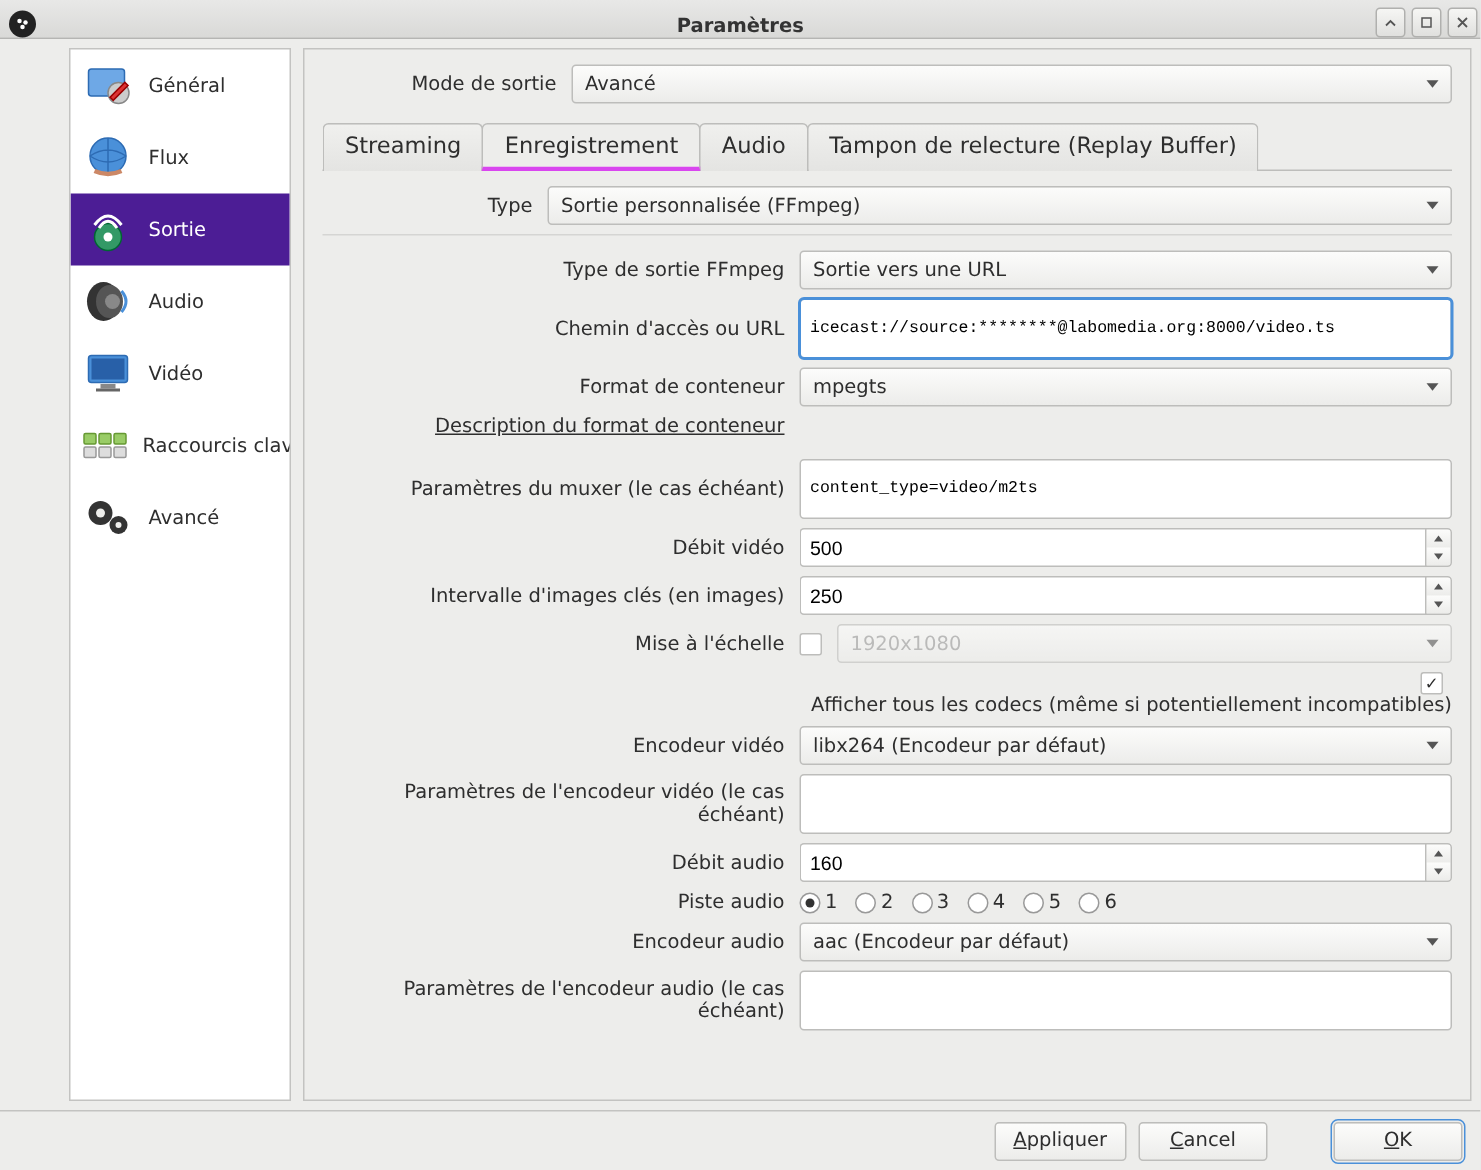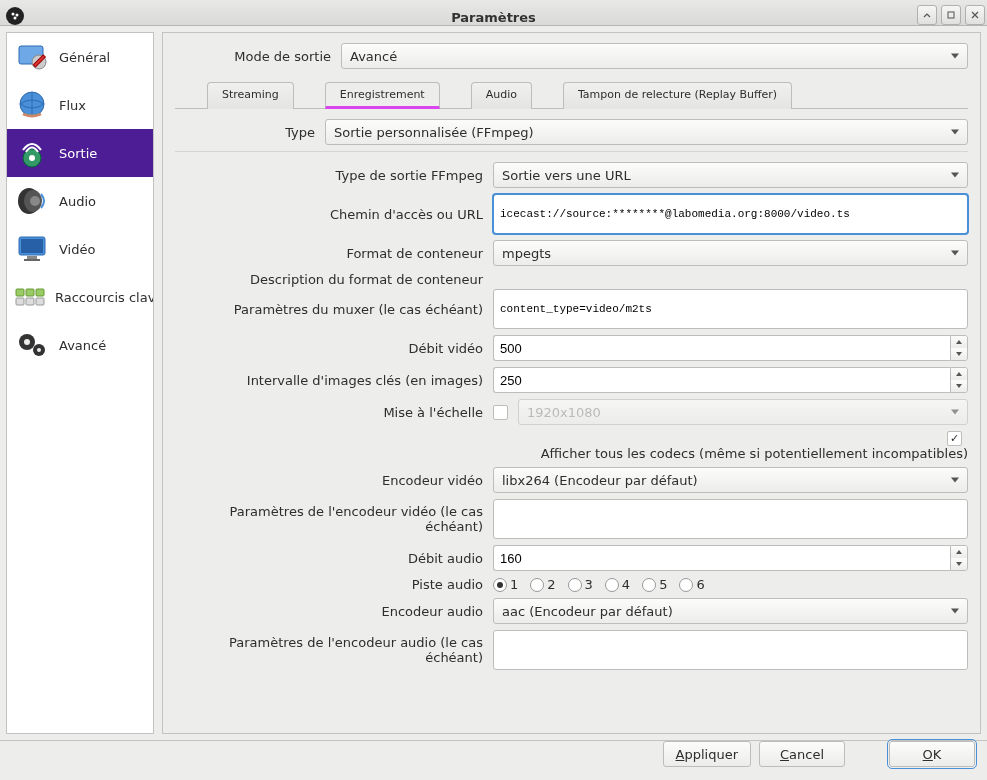--- a/index.html
+++ b/index.html
@@ -4,38 +4,38 @@
 <style>
 * { box-sizing: border-box; margin: 0; padding: 0; }
 html, body { width: 987px; height: 780px; font-family: "DejaVu Sans", "Liberation Sans", sans-serif; font-size: 13px; color: #2e2e2e; background: #e8e8e7; overflow: hidden; }
 
 .titlebar { height: 26px; background: linear-gradient(#e8e8e7,#d9d9d7); border-bottom: 1px solid #b5b5b3; display: flex; align-items: flex-end; position: relative; }
 .titlebar .app-icon { width: 18px; height: 18px; margin-left: 6px; border-radius: 50%; background: #222; display:flex;align-items:center;justify-content:center; }
 .titlebar .title { position:absolute; left:0; right:0; text-align:center; font-weight:bold; font-size:13px; color:#333; pointer-events:none; }
 .titlebar .win-controls { margin-left:auto; display:flex; }
 .win-btn { width:20px; height:20px; margin:0 2px; border:1px solid #b0b0ae; border-radius:3px; background:linear-gradient(#f6f6f4,#e0e0de); display:flex;align-items:center;justify-content:center; font-size:11px; color:#555; cursor:pointer; }
 
-.window-body { display:flex; height: 714px; background:#ededeb; }
+.window-body { display:flex; height: 714px; background:#ededeb;padding-left:40px; }
 .sidebar { width:148px; background:#fff; border:1px solid #c3c3c1; margin:6px 0 6px 6px; overflow-y:auto; overflow-x:hidden; }
 .sidebar-scroll-wrap { width:148px; height:100%; position:relative; }
 .sidebar-item { display:flex; align-items:center; height:48px; padding-left:6px; gap:8px; cursor:pointer; white-space:nowrap; }
 .sidebar-item.selected { background:#4c1d95; color:#fff; }
 .side-icon { width:38px; height:38px; display:flex;align-items:center;justify-content:center; }
 
 .main { flex:1; background:#ededeb; border:1px solid #c3c3c1; margin:6px 6px 6px 8px; padding:10px 12px 8px 12px; overflow:auto; }
 
 .row { display:flex; align-items:center; margin-bottom:6px; }
 .label { width: 318px; text-align:right; padding-right:10px; font-size:13px; color:#2e2e2e; }
 .field { flex:1; }
 
 .dropdown { width:100%; height:26px; border:1px solid #bdbdbb; border-radius:3px; background:linear-gradient(#fcfcfb,#ececea); display:flex; align-items:center; padding:0 8px; position:relative; cursor:pointer; }
 .dropdown::after { content:""; position:absolute; right:8px; top:50%; transform:translateY(-50%); border-left:4px solid transparent; border-right:4px solid transparent; border-top:5px solid #555; }
 
 .tabbar { display:flex; border-bottom:1px solid #bdbdbb; margin:12px 0 10px 0; }
-.tab { padding:5px 14px; border:1px solid #bdbdbb; border-bottom:none; background:linear-gradient(#f0f0ee,#e4e4e2); position:relative; top:1px; cursor:pointer; font-size:11px; border-radius:4px 4px 0 0; margin-right:-1px;margin-left:32px; }
+.tab { padding:5px 14px; border:1px solid #bdbdbb; border-bottom:none; background:linear-gradient(#f0f0ee,#e4e4e2); position:relative; top:1px; cursor:pointer; font-size:15px; border-radius:4px 4px 0 0; margin-right:-1px; }
 .tab.active { background:#ededeb; border-bottom:3px solid #d946ef; z-index:2; }
 
 input.text { width:100%; height:40px; border:1px solid #bdbdbb; border-radius:3px; background:#fff; padding:0 6px; font-size:11px; font-family:Liberation Mono, monospace; }
 
 .spinner { width:100%; height:26px; display:flex; }
 .spinner input { flex:1; border:1px solid #bdbdbb; border-right:none; border-radius:3px 0 0 3px; padding:0 6px; font-size:13px; background:#fff; }
 .spin-btns { width:18px; display:flex; flex-direction:column; border:1px solid #bdbdbb; border-radius:0 3px 3px 0; overflow:hidden; }
 .spin-btn { flex:1; background:linear-gradient(#fcfcfb,#ececea); display:flex;align-items:center;justify-content:center; cursor:pointer; }
 .spin-btn::before { content:""; border-left:3px solid transparent; border-right:3px solid transparent; }
 .spin-up::before { border-bottom:4px solid #555; }
@@ -44,21 +44,21 @@
 .check { width:15px; height:15px; border:1px solid #bdbdbb; border-radius:2px; background:#fff; display:inline-flex; align-items:center; justify-content:center; margin-right:6px; cursor:pointer; vertical-align:middle; }
 .check.checked::after { content:"✓"; font-size:11px; color:#2e2e2e; font-weight:bold; }
 
 .radio { width:14px; height:14px; border:1px solid #999; border-radius:50%; background:#fff; display:inline-flex;align-items:center;justify-content:center; margin-right:3px; cursor:pointer; vertical-align:middle; }
 .radio.checked::after { content:""; width:6px; height:6px; border-radius:50%; background:#333; }
 
 .static-text { font-size:13px; padding-top:4px; padding-bottom:4px; }
 
 .hr { border:none; border-top:1px solid #d5d5d3; margin:6px 0 10px 0; }
 
-.footer { height:40px; border-top:1px solid #c3c3c1; background:#ededeb; display:flex; justify-content:flex-end; padding-right:12px; gap:8px; }
+.footer { height:40px; border-top:1px solid #c3c3c1; background:#ededeb; display:flex; align-items:center; justify-content:flex-end; padding-right:12px; gap:8px; }
 .btn { min-width:86px; height:26px; border:1px solid #bdbdbb; border-radius:3px; background:linear-gradient(#fcfcfb,#ececea); cursor:pointer; font-size:13px; display:flex;align-items:center;justify-content:center; padding:0 12px; }
 .btn.default { outline:1px solid #4a90d9; outline-offset:1px;margin-left:36px; }
 .underline { text-decoration: underline; }
 </style>
 </head>
 <body>
 
 <div class="titlebar">
   <span class="app-icon">
     <svg width="12" height="12" viewBox="0 0 12 12">
@@ -219,21 +219,21 @@
 
     <div class="row">
       <div class="label">Format de conteneur</div>
       <div class="field">
         <div class="dropdown">
           <span>mpegts</span>
         </div>
       </div>
     </div>
 
-    <div class="row" style="margin-bottom:2px;">
+    <div class="row" style="margin-bottom:14px;text-decoration:underline;">
       <div class="label">Description du format de conteneur</div>
     </div>
 
     <div class="row">
       <div class="label">Paramètres du muxer (le cas échéant)</div>
       <div class="field">
         <input class="text" value="content_type=video/m2ts" style="">
       </div>
     </div>
 

